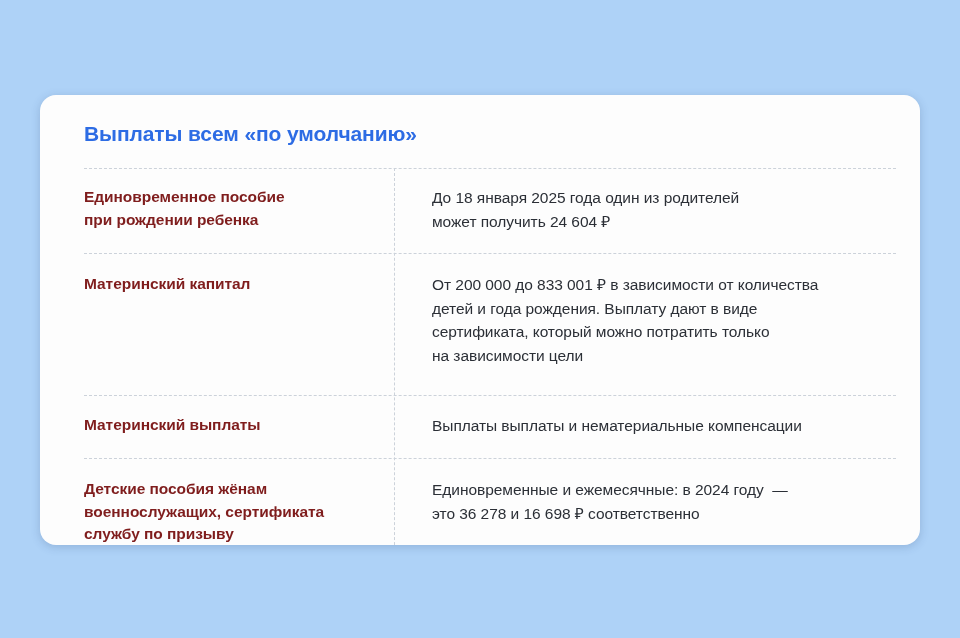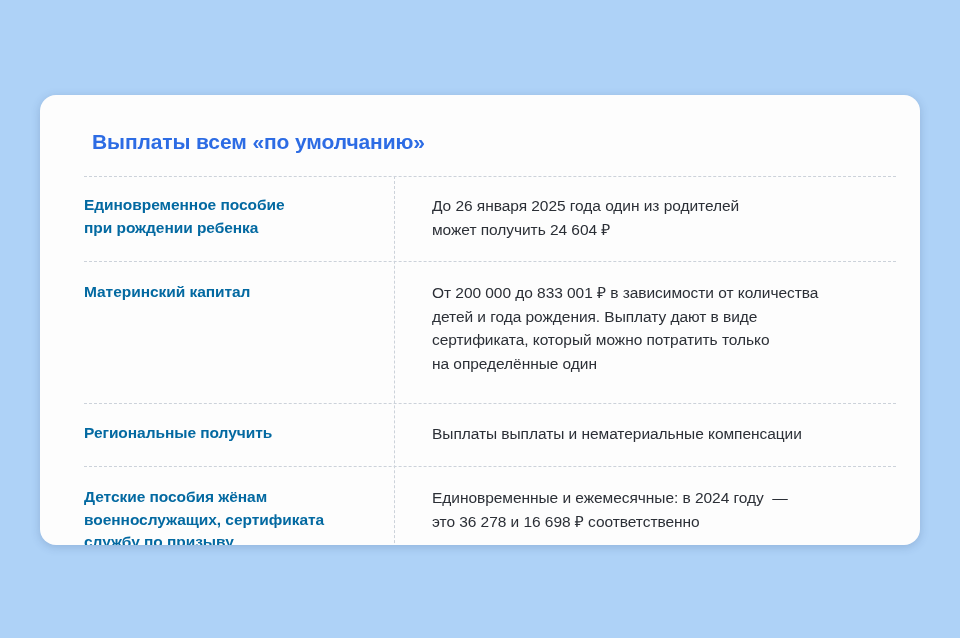--- a/index.html
+++ b/index.html
@@ -31,21 +31,21 @@
     box-sizing: border-box;
     padding: 0 24px;
     overflow: hidden;
   }
   .card-title {
     font-size: 21px;
     font-weight: bold;
     color: #2d6ce4;
     letter-spacing: -0.1px;
     padding: 26px 0 0 20px;
-    margin: 8px;
+    margin: 0;
     line-height: 1.2;
   }
   .table {
     position: relative;
     margin-top: 22px;
     padding: 0 0 0 20px;
   }
   
   .col-divider {
     position: absolute;
@@ -63,21 +63,21 @@
   }
   .row:first-child {
     border-top: 1px dashed #c7ccd4;
   }
   .cell-label {
     width: 330px;
     box-sizing: border-box;
     padding: 16px 30px 16px 0;
     font-size: 15.5px;
     font-weight: bold;
-    color: #0369a1;
+    color: #7f1d1d;
     line-height: 1.46;
     letter-spacing: -0.05px;
   }
   .cell-value {
     flex: 1;
     box-sizing: border-box;
     padding: 16px 0 16px 18px;
     font-size: 15.5px;
     font-weight: normal;
     color: #2b2f36;
@@ -110,40 +110,40 @@
     <div class="table">
 
       <div class="col-divider"></div>
 
       <div class="row r1">
         <div class="cell-label">
           <span class="line">Единовременное пособие</span>
           <span class="line">при рождении ребенка</span>
         </div>
         <div class="cell-value">
-          <span class="line">До 26 января 2025 года один из родителей</span>
+          <span class="line">До 18 января 2025 года один из родителей</span>
           <span class="line">может получить 24 604 ₽</span>
         </div>
       </div>
 
       <div class="row r2">
         <div class="cell-label">
           <span class="line">Материнский капитал</span>
         </div>
         <div class="cell-value">
           <span class="line">От 200 000 до 833 001 ₽ в зависимости от количества</span>
           <span class="line">детей и года рождения. Выплату дают в виде</span>
           <span class="line">сертификата, который можно потратить только</span>
-          <span class="line">на определённые один</span>
+          <span class="line">на зависимости цели</span>
         </div>
       </div>
 
       <div class="row r3">
         <div class="cell-label">
-          <span class="line">Региональные получить</span>
+          <span class="line">Материнский выплаты</span>
         </div>
         <div class="cell-value">
           <span class="line">Выплаты выплаты и нематериальные компенсации</span>
         </div>
       </div>
 
       <div class="row r4">
         <div class="cell-label">
           <span class="line">Детские пособия жёнам</span>
           <span class="line">военнослужащих, сертификата</span>

